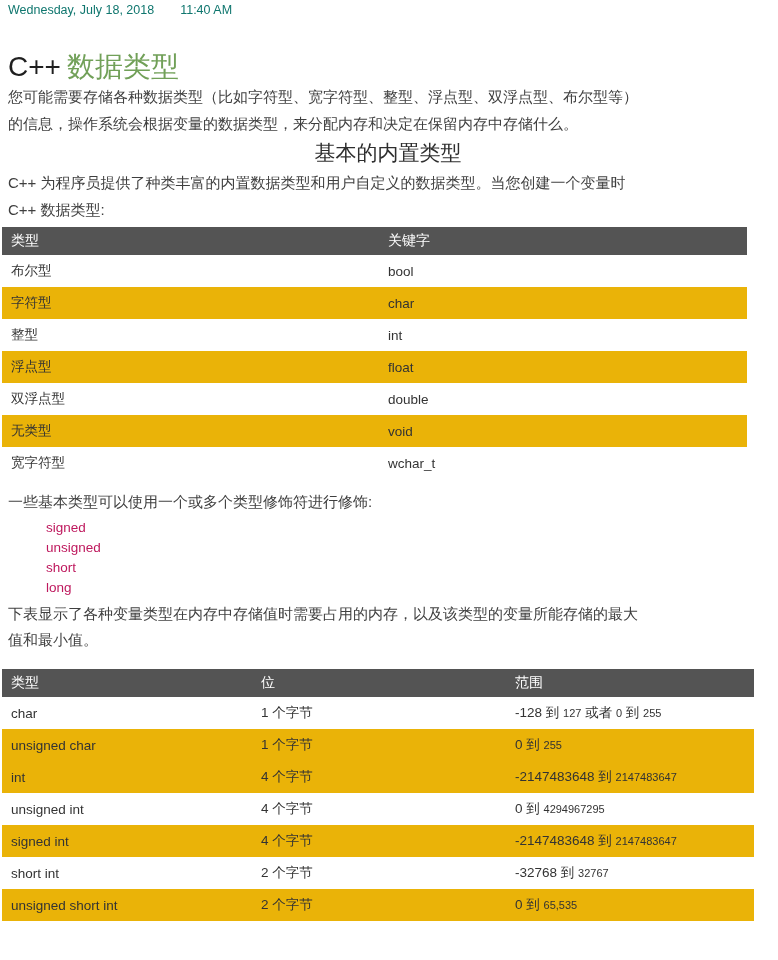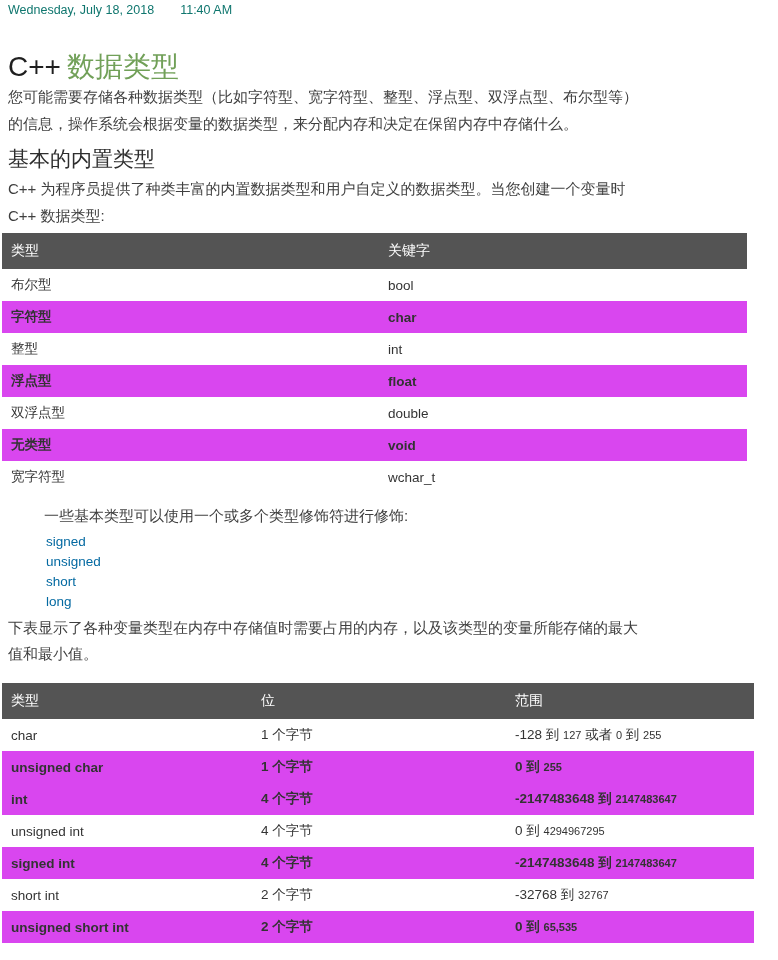--- a/index.html
+++ b/index.html
@@ -23,47 +23,47 @@
   h1.title .t-cpp { color: #1f1f1f; }
   h1.title .t-topic { color: #71a058; margin-left: 6px; }
 
   p.body-p {
     margin: 0; width: 632px;
     font-size: 15px; line-height: 27px; color: #3f3f3f;
   }
   p.first-p { margin-top: 10px; }
 
   h2.section {
-    margin: 8px 0 0 0;
-    font-size: 21px; font-weight: 400; line-height: 28px; color: #2e2e2e;
+    margin: 2px 0 0 0;
+    font-size: 21px; font-weight: 400; line-height: 28px; color: #2e2e2e; text-align: center;
   }
   p.section-intro { margin-top: 2px; }
 
   table {
     border-collapse: collapse; table-layout: fixed;
     margin-left: -6px; font-size: 13.5px;
   }
   table.t1 { width: 745px; margin-top: 4px; }
   table.t2 { width: 752px; margin-top: 16px; }
   th {
     background: #545454; color: #ffffff;
     font-weight: 400; font-size: 14px; text-align: left;
-    height: 36px; padding: 0 0 0 9px;
+    height: 28px; padding: 0 0 0 9px;
   }
   td {
     height: 32px; padding: 0 0 0 9px;
     color: #333333; background: #ffffff;
   }
-  tr.alt td { background: #d946ef; font-weight: bold; }
+  tr.alt td { background: #eab308; }
   .num-sm { font-size: 11px; }
 
-  p.mod-intro { margin-top: 11px; line-height: 24px; margin-left: 36px; }
+  p.mod-intro { margin-top: 11px; line-height: 24px; }
   .modifiers { margin: 4px 0 0 38px; }
   .mod-item {
-    font-size: 13.5px; line-height: 20px; color: #0369a1;
+    font-size: 13.5px; line-height: 20px; color: #be185d;
   }
   p.range-intro { margin-top: 3px; line-height: 26px; width: 640px; }
 </style>
 </head>
 <body>
 
 <div class="page">
 
   <div class="meta">
     <span>Wednesday, July 18, 2018</span><span class="time">11:40 AM</span>

